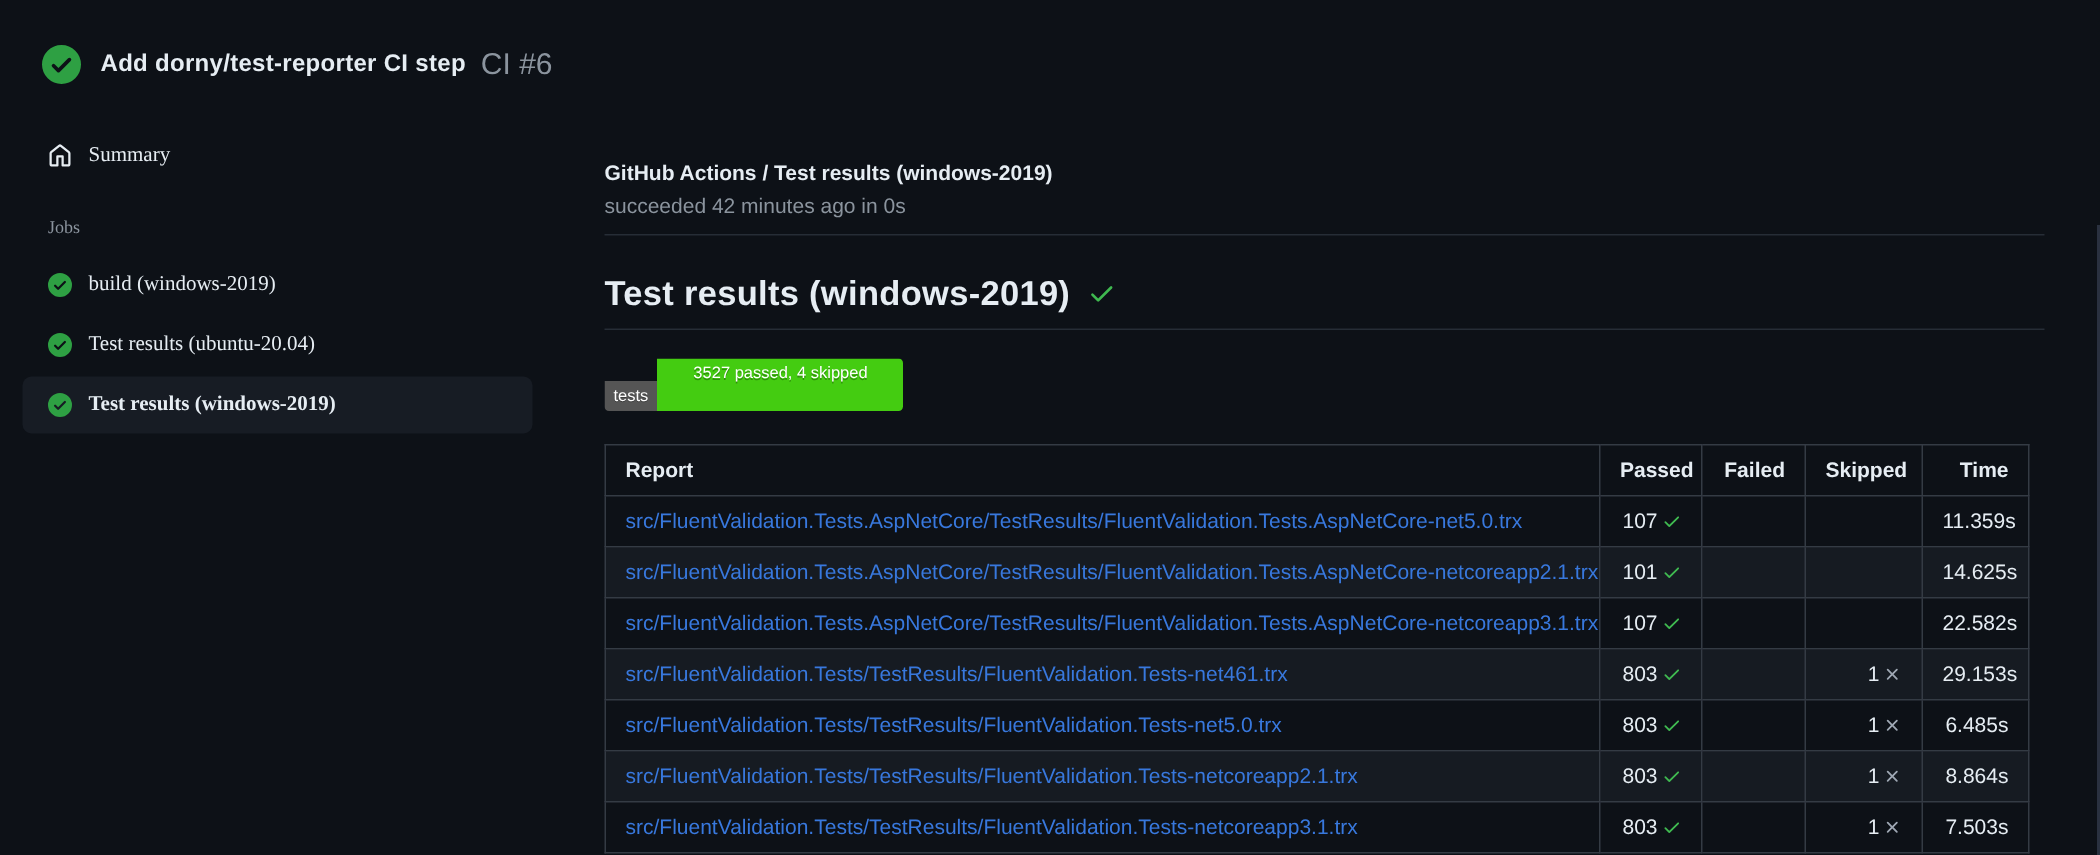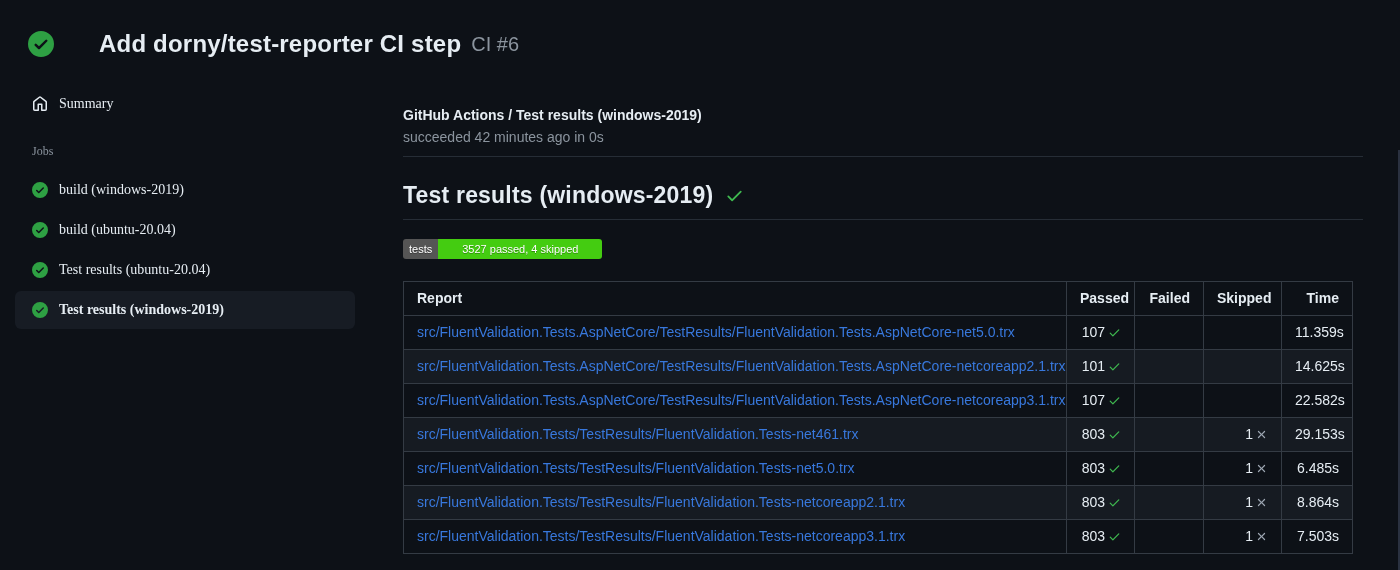--- a/index.html
+++ b/index.html
@@ -9,21 +9,21 @@
     --selected-bg:#171c24; --badge-label-bg:#555555; --badge-value-bg:#44cc11;
   }
   *{box-sizing:border-box;margin:0;padding:0;}
   html,body{background:var(--page-bg);}
   body{font-family:"Liberation Sans","DejaVu Sans",sans-serif;color:var(--text-primary);}
   .app{position:relative;width:1400px;height:570px;background:var(--page-bg);overflow:hidden;}
 
   
   .run-header{position:absolute;left:28px;top:30px;display:flex;align-items:center;gap:13px;}
   .run-header .big-check{width:26px;height:26px;flex:none;}
-  .run-title{font-size:24px;font-weight:700;color:var(--text-primary);letter-spacing:.2px;margin-left:32px;}
+  .run-title{font-size:16px;font-weight:700;color:var(--text-primary);letter-spacing:.2px;}
   .run-number{font-size:20px;font-weight:400;color:var(--text-muted);margin-left:-3px;}
 
   
   .sidebar{position:absolute;left:15px;top:88px;width:340px;font-family:Liberation Serif, serif;}
   .summary-item{display:flex;align-items:center;gap:11px;padding:8px 0 8px 17px;cursor:pointer;}
   .summary-item svg{width:16px;height:16px;fill:var(--text-primary);flex:none;}
   .summary-label{font-size:14px;color:var(--text-primary);}
   .jobs-label{margin:24px 0 12px 17px;font-size:12px;color:var(--text-muted);}
   .job-item{display:flex;align-items:center;gap:11px;height:38px;padding-left:17px;margin-top:2px;border-radius:6px;cursor:pointer;}
   .job-item svg{width:16px;height:16px;flex:none;}
@@ -36,21 +36,21 @@
   .main{position:absolute;left:403px;top:106px;width:960px;}
   .check-title{font-size:14px;font-weight:700;line-height:18px;color:var(--text-primary);}
   .status-line{font-size:14px;line-height:18px;color:var(--text-muted);margin-top:4px;}
   .divider{border:none;border-top:1px solid #262d36;margin-top:10px;}
   .report-heading{display:flex;align-items:center;gap:12px;margin-top:25px;padding-bottom:10px;border-bottom:1px solid #262d36;}
   .report-heading h2{font-size:23px;font-weight:700;color:var(--text-primary);letter-spacing:.2px;}
   .report-heading svg{width:19px;height:19px;fill:var(--check-green);}
 
   
   .badge{display:inline-flex;margin-top:19px;border-radius:3px;overflow:hidden;font-size:11px;line-height:20px;color:#fff;text-shadow:0 1px 0 rgba(1,1,1,.3);}
-  .badge .badge-label{background:var(--badge-label-bg);padding:0 6px;}
+  .badge .badge-label{background:var(--badge-label-bg);padding:0 6px;margin-top:15px;}
   .badge .badge-value{background:var(--badge-value-bg);padding:0 24px;}
 
   
   table.results{margin-top:22px;width:949px;border-collapse:collapse;table-layout:fixed;font-size:14px;}
   table.results th,table.results td{border:1px solid var(--border);padding:6px 13px;line-height:21px;height:34px;overflow:hidden;white-space:nowrap;}
   table.results th{font-weight:700;text-align:left;color:var(--text-primary);}
   table.results th.num,table.results td.num{text-align:right;}
   table.results tbody tr:nth-child(even){background:var(--row-alt-bg);}
   td.c-report a{color:var(--link-blue);text-decoration:none;}
   td .num{color:var(--text-primary);}
@@ -80,26 +80,20 @@
       </svg>
       <span class="summary-label">Summary</span>
     </div>
     <div class="jobs-label">Jobs</div>
     <div id="jobs-list">
         <div class="job-item">
     <svg class="cc-fill" viewBox="0 0 16 16">
       <path fill-rule="evenodd" d="M16 8A8 8 0 1 1 0 8a8 8 0 0 1 16 0Zm-4.22-2.53a.75.75 0 0 0-1.06 0L6.75 9.44 5.28 7.97a.75.75 0 1 0-1.06 1.06l2 2a.75.75 0 0 0 1.06 0l4.5-4.5a.75.75 0 0 0 0-1.06Z"></path>
     </svg>
     <span class="job-label">build (windows-2019)</span>
-  </div>
-        <div class="job-item">
-    <svg class="cc-fill" viewBox="0 0 16 16">
-      <path fill-rule="evenodd" d="M16 8A8 8 0 1 1 0 8a8 8 0 0 1 16 0Zm-4.22-2.53a.75.75 0 0 0-1.06 0L6.75 9.44 5.28 7.97a.75.75 0 1 0-1.06 1.06l2 2a.75.75 0 0 0 1.06 0l4.5-4.5a.75.75 0 0 0 0-1.06Z"></path>
-    </svg>
-    <span class="job-label">build (ubuntu-20.04)</span>
   </div>
         <div class="job-item">
     <svg class="cc-fill" viewBox="0 0 16 16">
       <path fill-rule="evenodd" d="M16 8A8 8 0 1 1 0 8a8 8 0 0 1 16 0Zm-4.22-2.53a.75.75 0 0 0-1.06 0L6.75 9.44 5.28 7.97a.75.75 0 1 0-1.06 1.06l2 2a.75.75 0 0 0 1.06 0l4.5-4.5a.75.75 0 0 0 0-1.06Z"></path>
     </svg>
     <span class="job-label">Test results (ubuntu-20.04)</span>
   </div>
         <div class="job-item selected">
     <svg class="cc-fill" viewBox="0 0 16 16">
       <path fill-rule="evenodd" d="M16 8A8 8 0 1 1 0 8a8 8 0 0 1 16 0Zm-4.22-2.53a.75.75 0 0 0-1.06 0L6.75 9.44 5.28 7.97a.75.75 0 1 0-1.06 1.06l2 2a.75.75 0 0 0 1.06 0l4.5-4.5a.75.75 0 0 0 0-1.06Z"></path>

